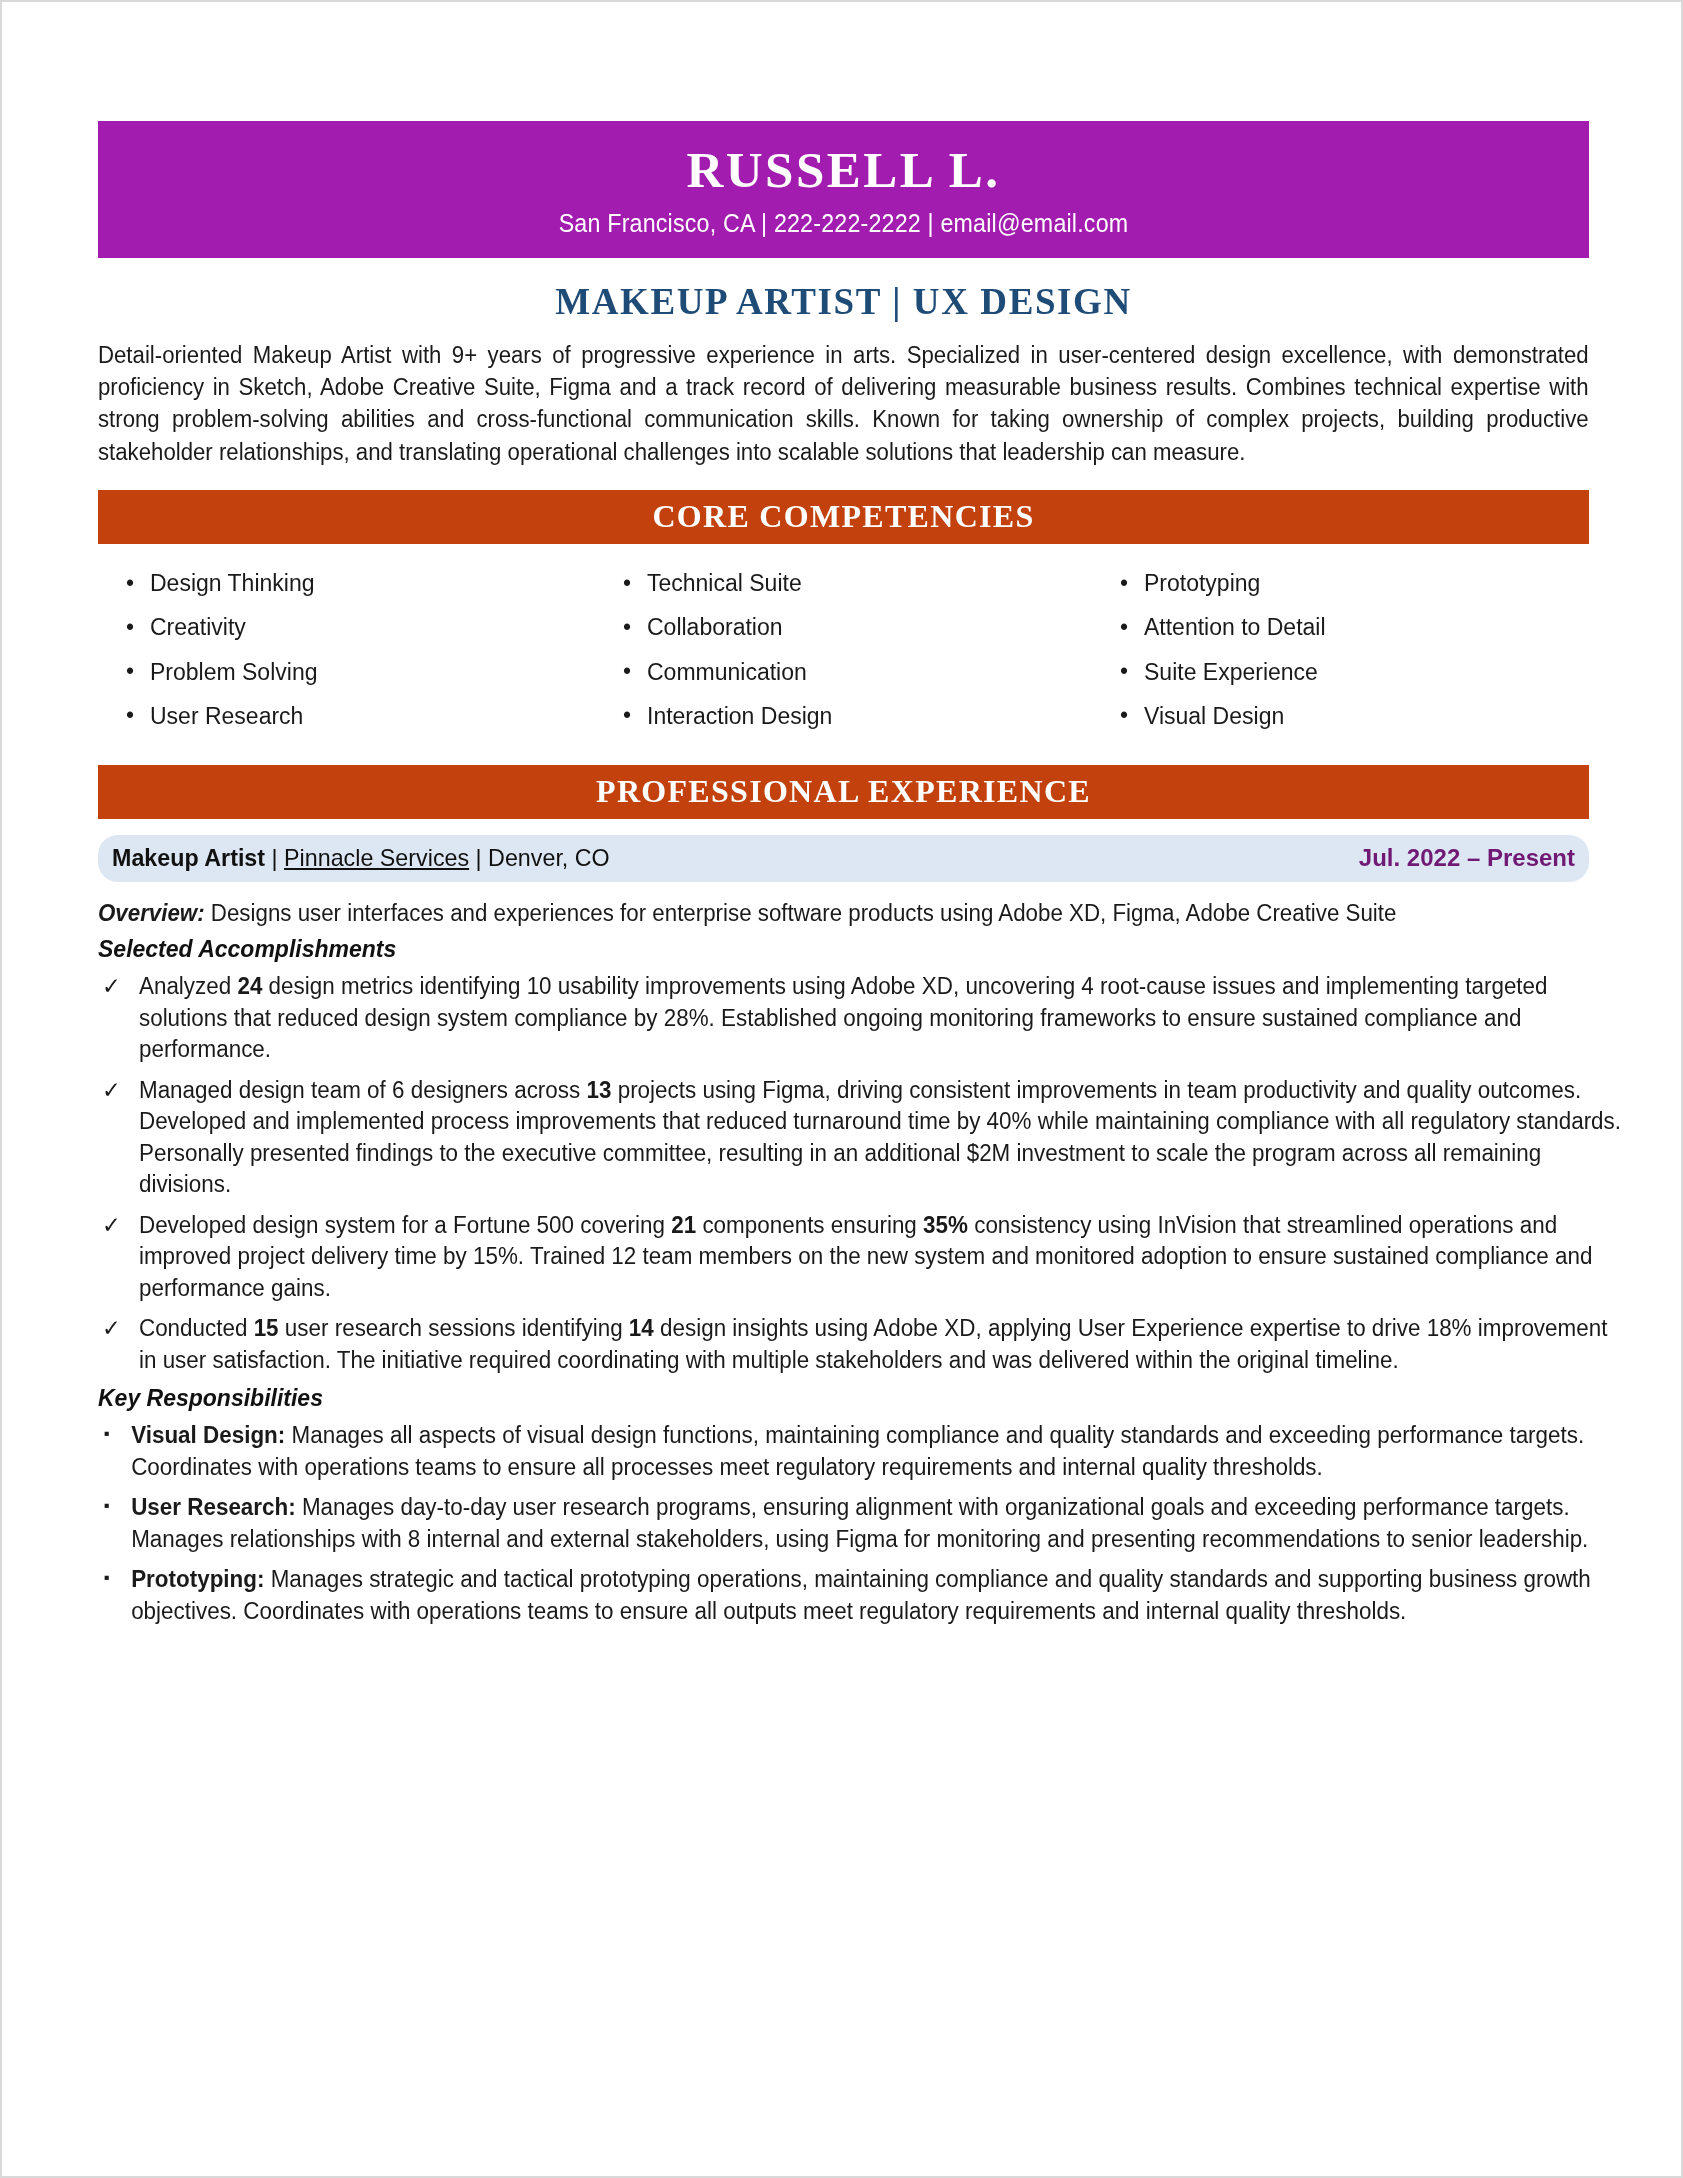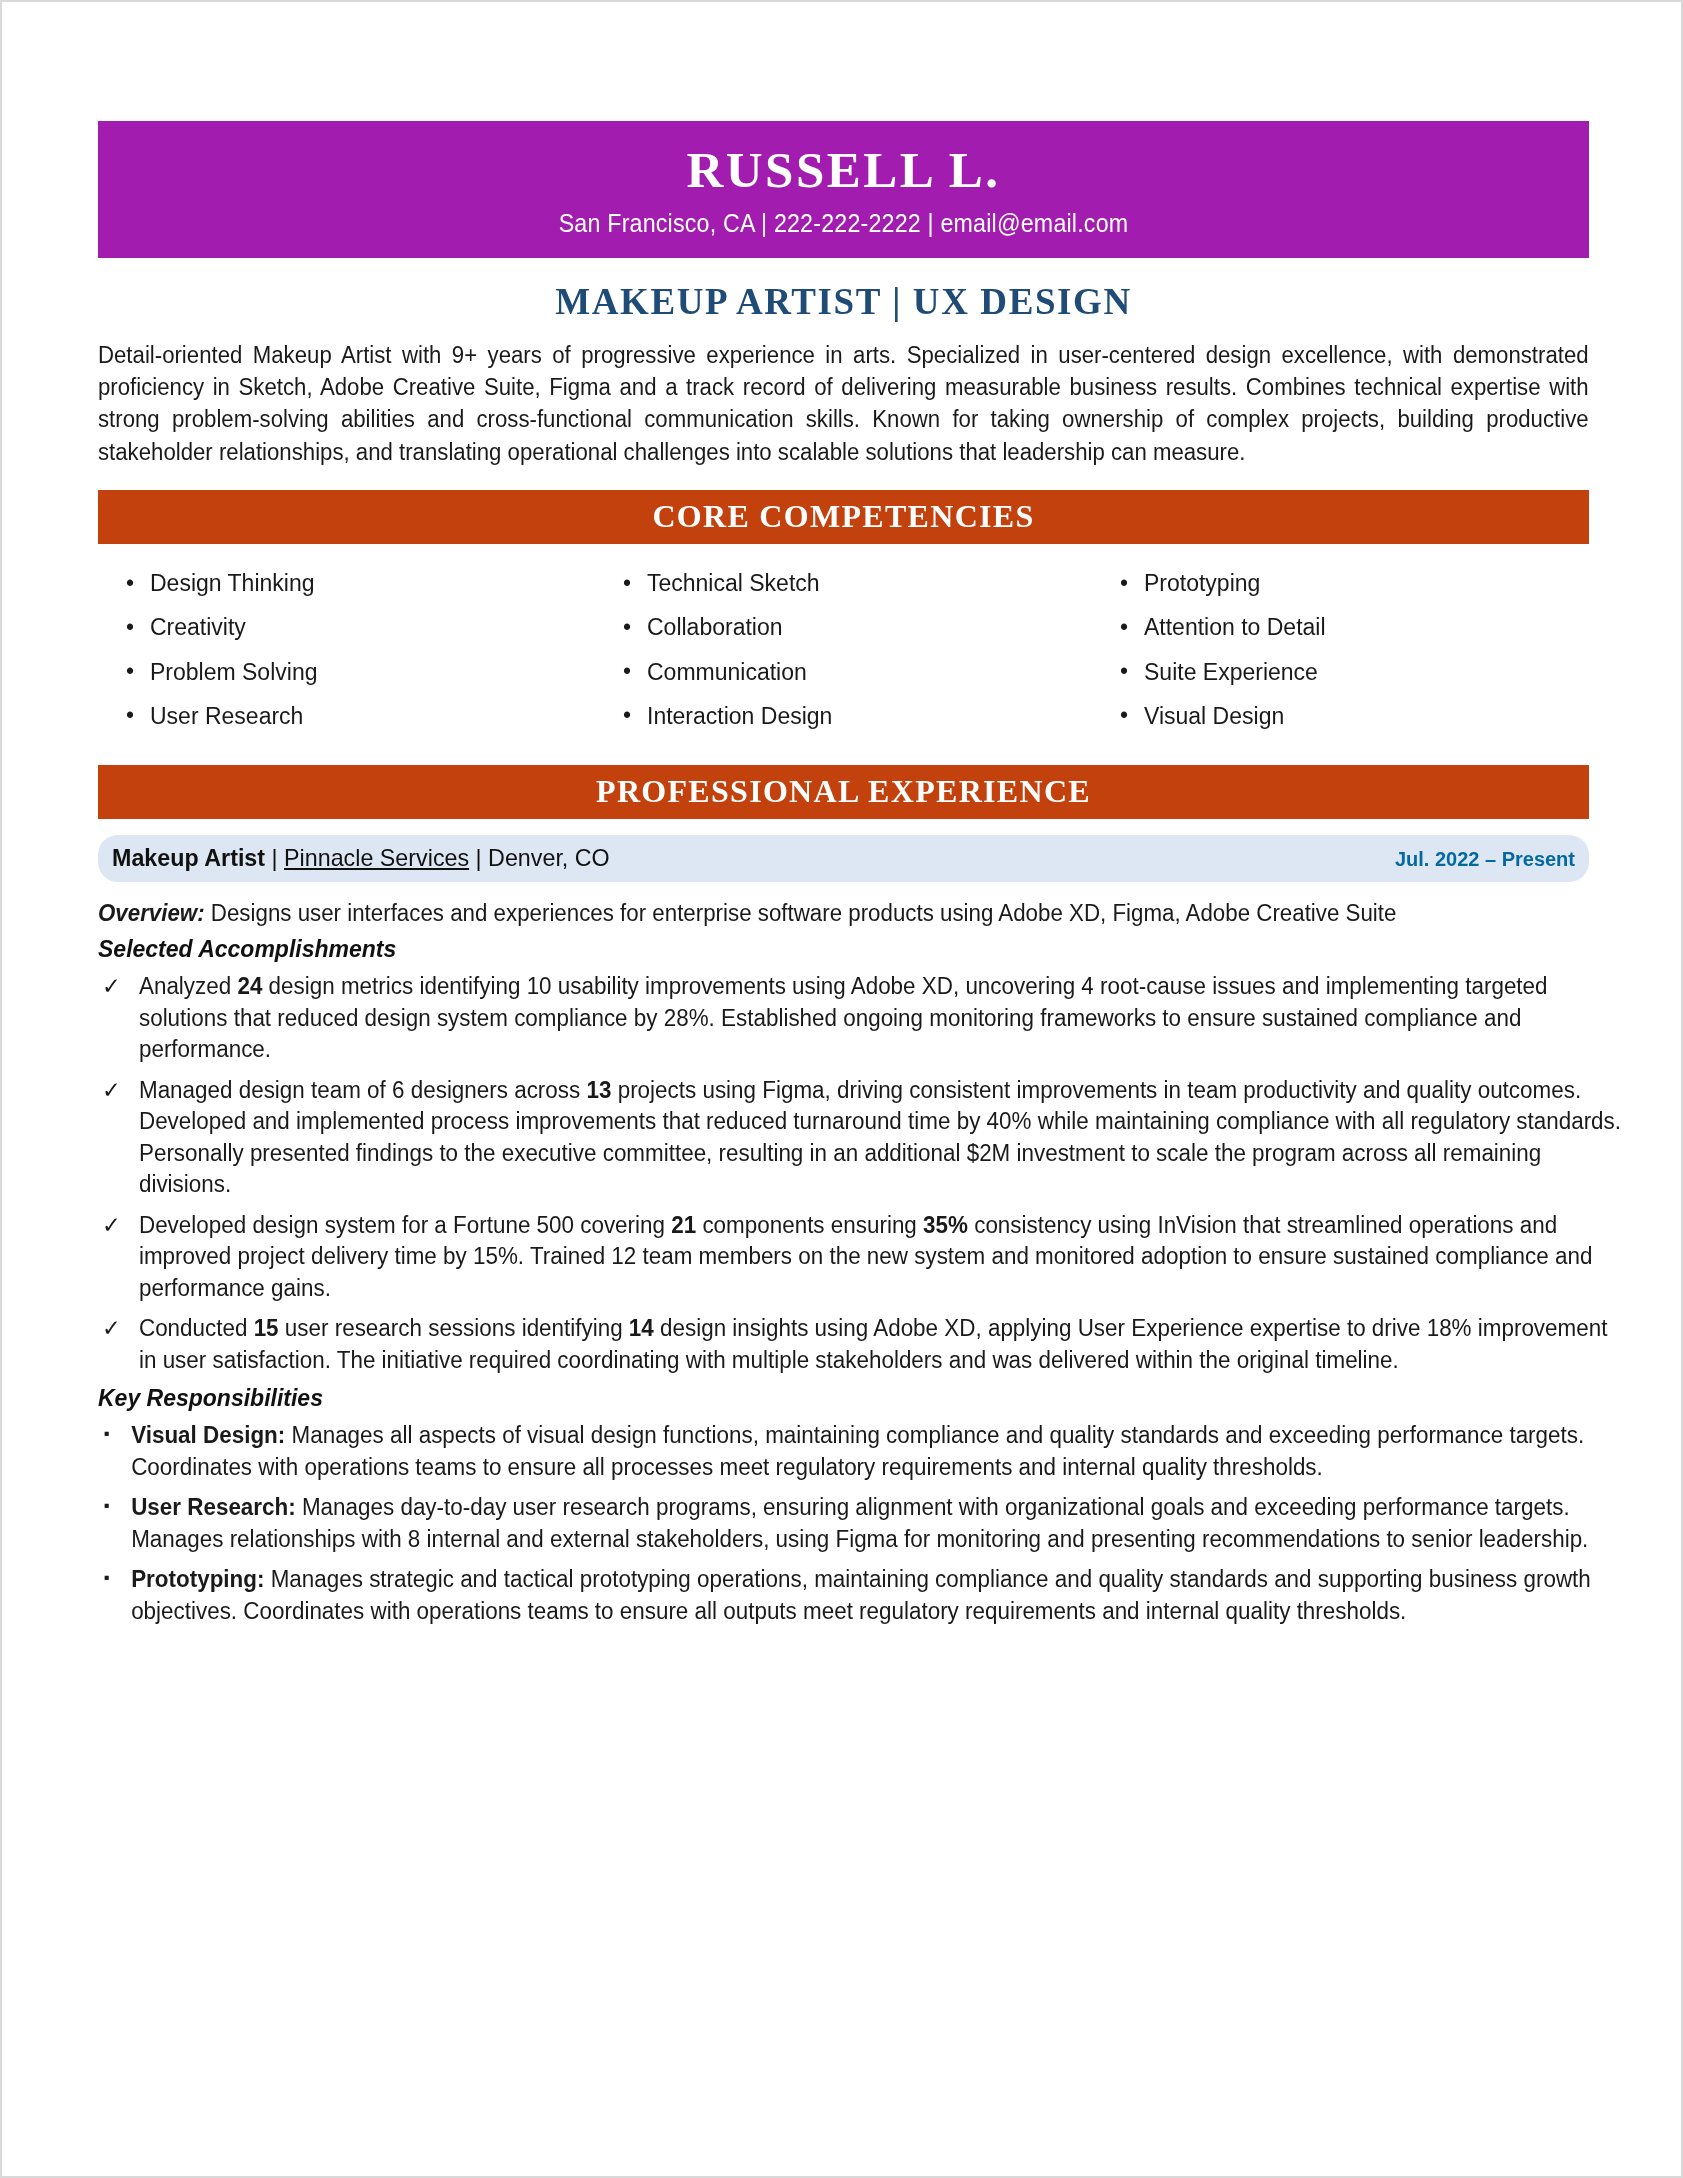--- a/index.html
+++ b/index.html
@@ -128,23 +128,23 @@
   }
   .job-left {
     font-size: 24px;
     color: #111111;
     transform: scaleX(0.97);
     transform-origin: left center;
   }
   .job-left .role { font-weight: bold; }
   .job-left .company { text-decoration: underline; }
   .job-right {
-    font-size: 20px;
-    font-weight: bold;
-    color: #0369a1;
+    font-size: 24px;
+    font-weight: bold;
+    color: #701a75;
     white-space: nowrap;
   }
 
   
   .overview {
     font-size: 23px;
     line-height: 1.38;
     color: #1a1a1a;
     margin-top: 16px;
     transform: scaleX(0.97);
@@ -209,21 +209,21 @@
 
     <div class="section-bar">CORE COMPETENCIES</div>
     <div class="comp-grid" id="comp-grid">
         <div class="comp-col">
           <div class="comp-item"><span class="dot">•</span><span>Design Thinking</span></div>
           <div class="comp-item"><span class="dot">•</span><span>Creativity</span></div>
           <div class="comp-item"><span class="dot">•</span><span>Problem Solving</span></div>
           <div class="comp-item"><span class="dot">•</span><span>User Research</span></div>
         </div>
         <div class="comp-col">
-          <div class="comp-item"><span class="dot">•</span><span>Technical Sketch</span></div>
+          <div class="comp-item"><span class="dot">•</span><span>Technical Suite</span></div>
           <div class="comp-item"><span class="dot">•</span><span>Collaboration</span></div>
           <div class="comp-item"><span class="dot">•</span><span>Communication</span></div>
           <div class="comp-item"><span class="dot">•</span><span>Interaction Design</span></div>
         </div>
         <div class="comp-col">
           <div class="comp-item"><span class="dot">•</span><span>Prototyping</span></div>
           <div class="comp-item"><span class="dot">•</span><span>Attention to Detail</span></div>
           <div class="comp-item"><span class="dot">•</span><span>Suite Experience</span></div>
           <div class="comp-item"><span class="dot">•</span><span>Visual Design</span></div>
         </div>

